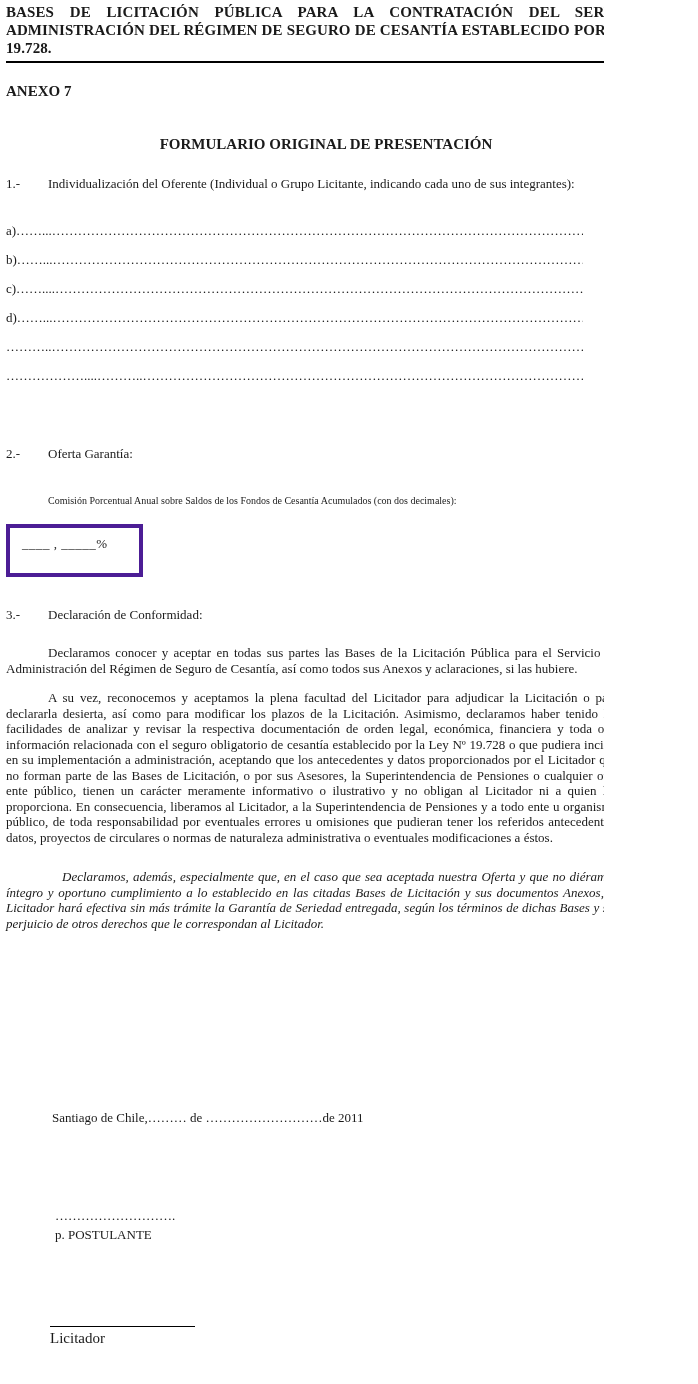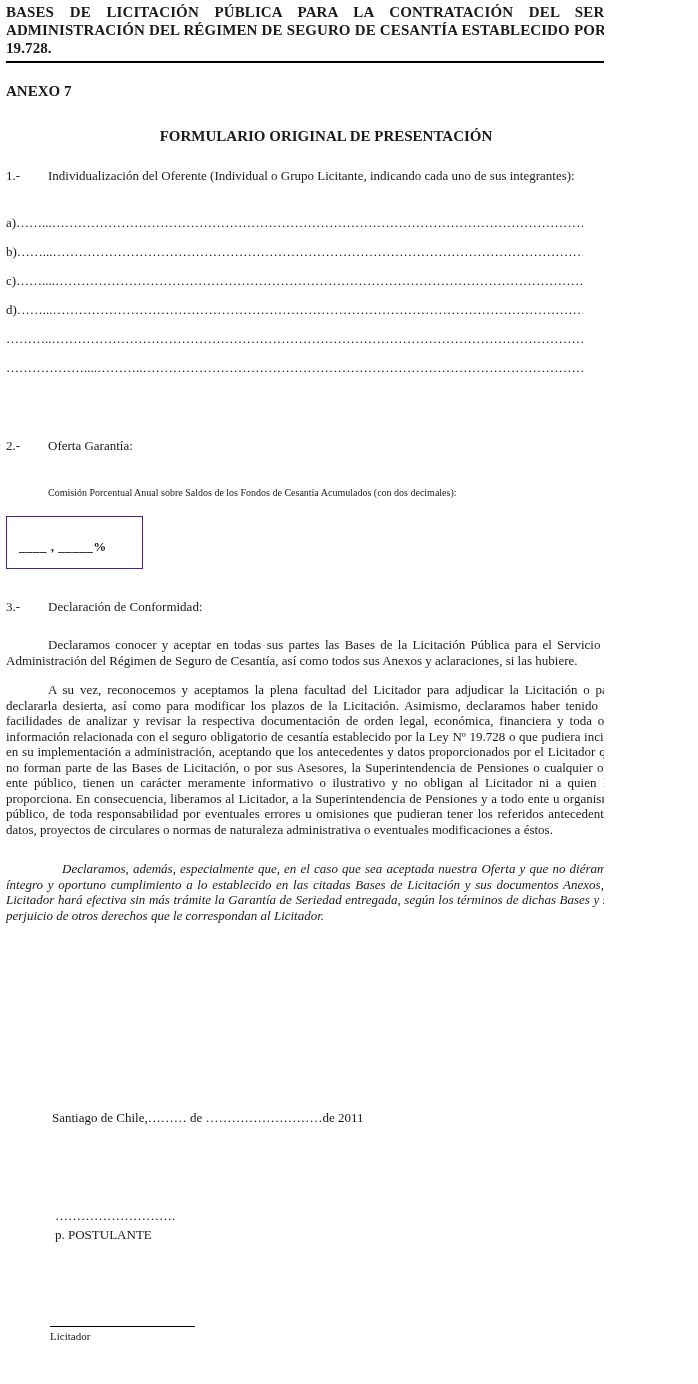--- a/index.html
+++ b/index.html
@@ -30,21 +30,21 @@
     margin-top: 4px;
   }
   .annex-title {
     margin-top: 20px;
     text-align: left;
     font-weight: bold;
     font-size: 15px;
     width: 640px;
   }
   .form-title {
-    margin-top: 25px;
+    margin-top: 33px;
     text-align: center;
     font-weight: bold;
     font-size: 15px;
     line-height: 22px;
     width: 640px;
   }
   .section-row {
     display: flex;
     font-size: 13px;
     width: 640px;
@@ -65,28 +65,26 @@
   .sub-desc {
     margin-top: 33px;
     margin-left: 42px;
     font-size: 10px;
     white-space: nowrap;
   }
   .commission-box {
     margin-top: 18px;
     width: 137px;
     height: 53px;
-    border: 1px solid #4c1d95;
+    border: 4px solid #4c1d95;
     display: flex;
-    align-items: center;
     padding-left: 12px;
     padding-top: 8px;
     font-size: 13px;
     letter-spacing: 0.5px;
-    font-weight: bold;
   }
   #section3 { margin-top: 30px; }
   .para {
     width: 612px;
     font-size: 13px;
     line-height: 15.5px;
     text-align: justify;
     margin: 0;
   }
   .p1 { margin-top: 22px; text-indent: 42px; }
@@ -101,21 +99,21 @@
   }
   .signature-block {
     position: absolute;
     left: 55px; top: 1206px;
     font-size: 13px;
     line-height: 19px;
   }
   .licitador-block {
     position: absolute;
     left: 50px; top: 1326px;
-    font-size: 11px;
+    font-size: 15px;
   }
   .licitador-rule {
     width: 145px;
     border-top: 1px solid #000;
     height: 0;
   }
   .licitador-label { margin-top: 3px; }
 </style>
 </head>
 <body>

